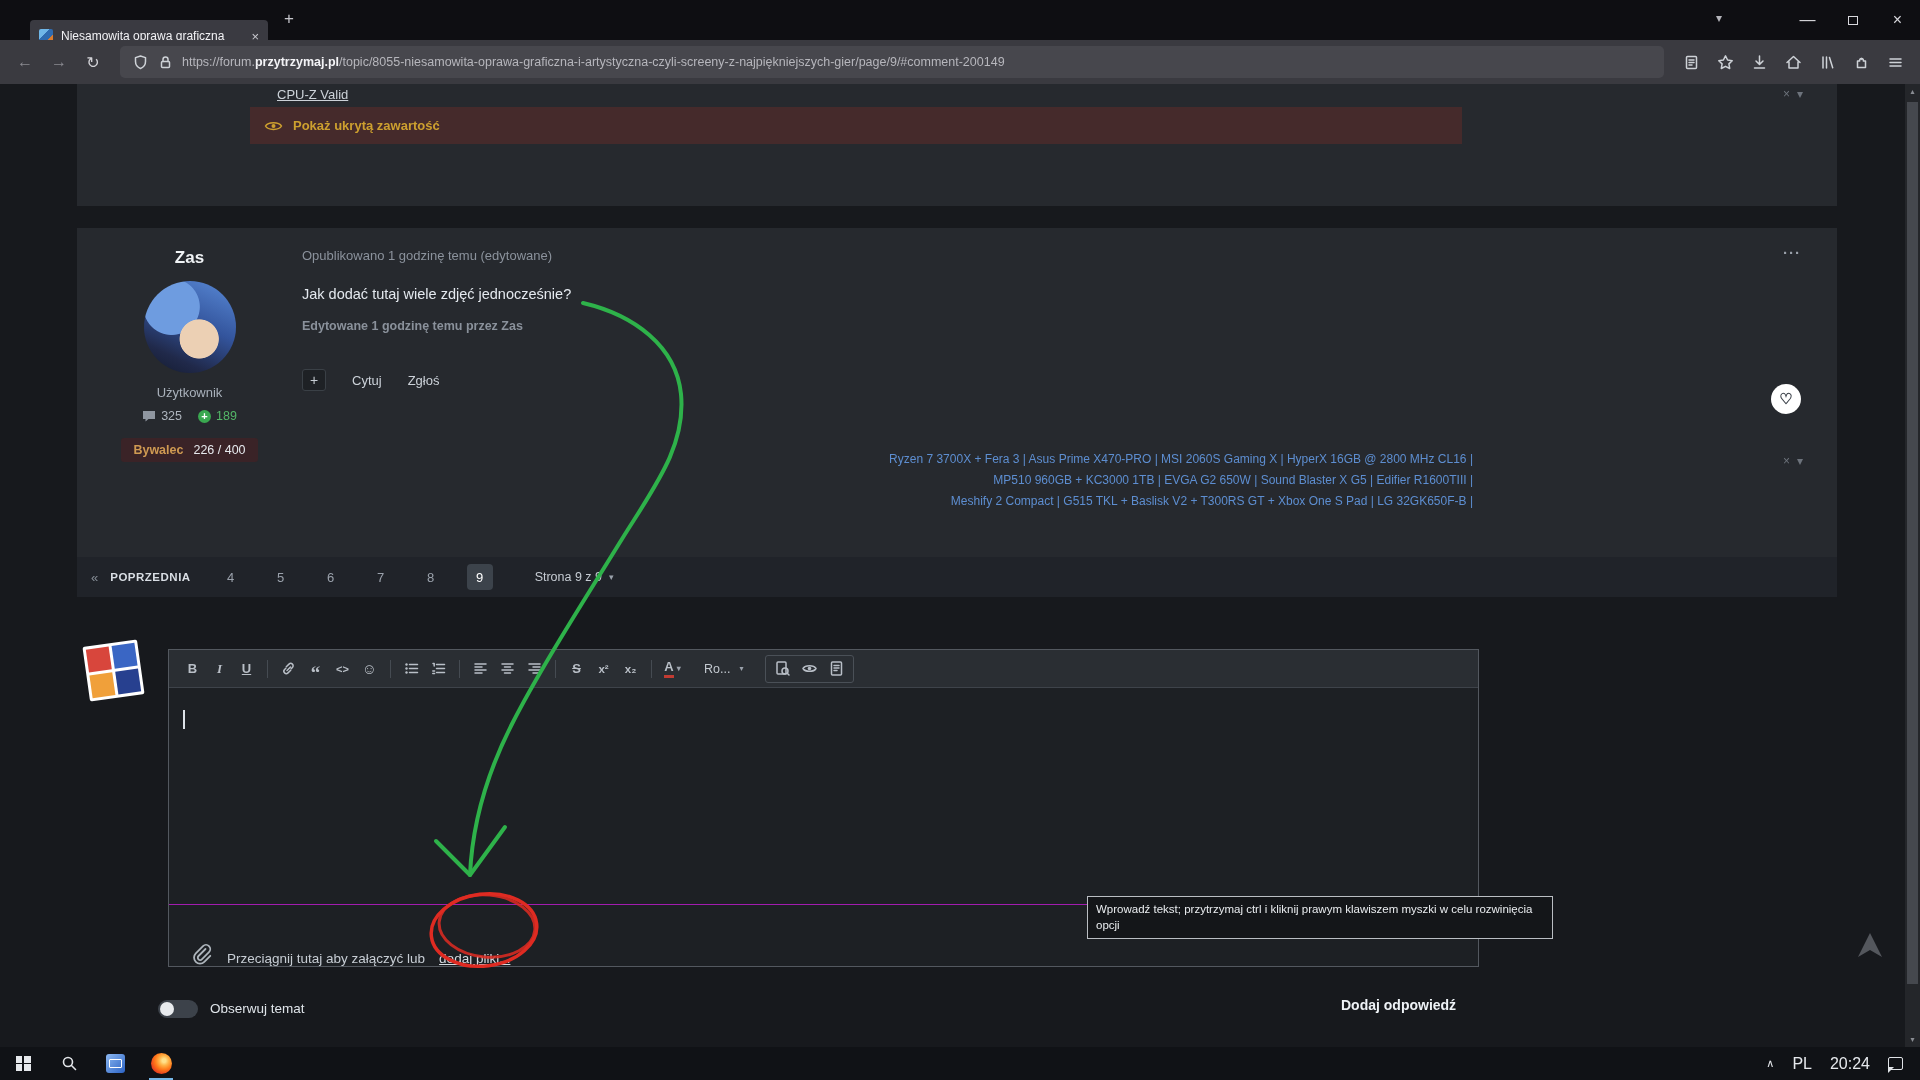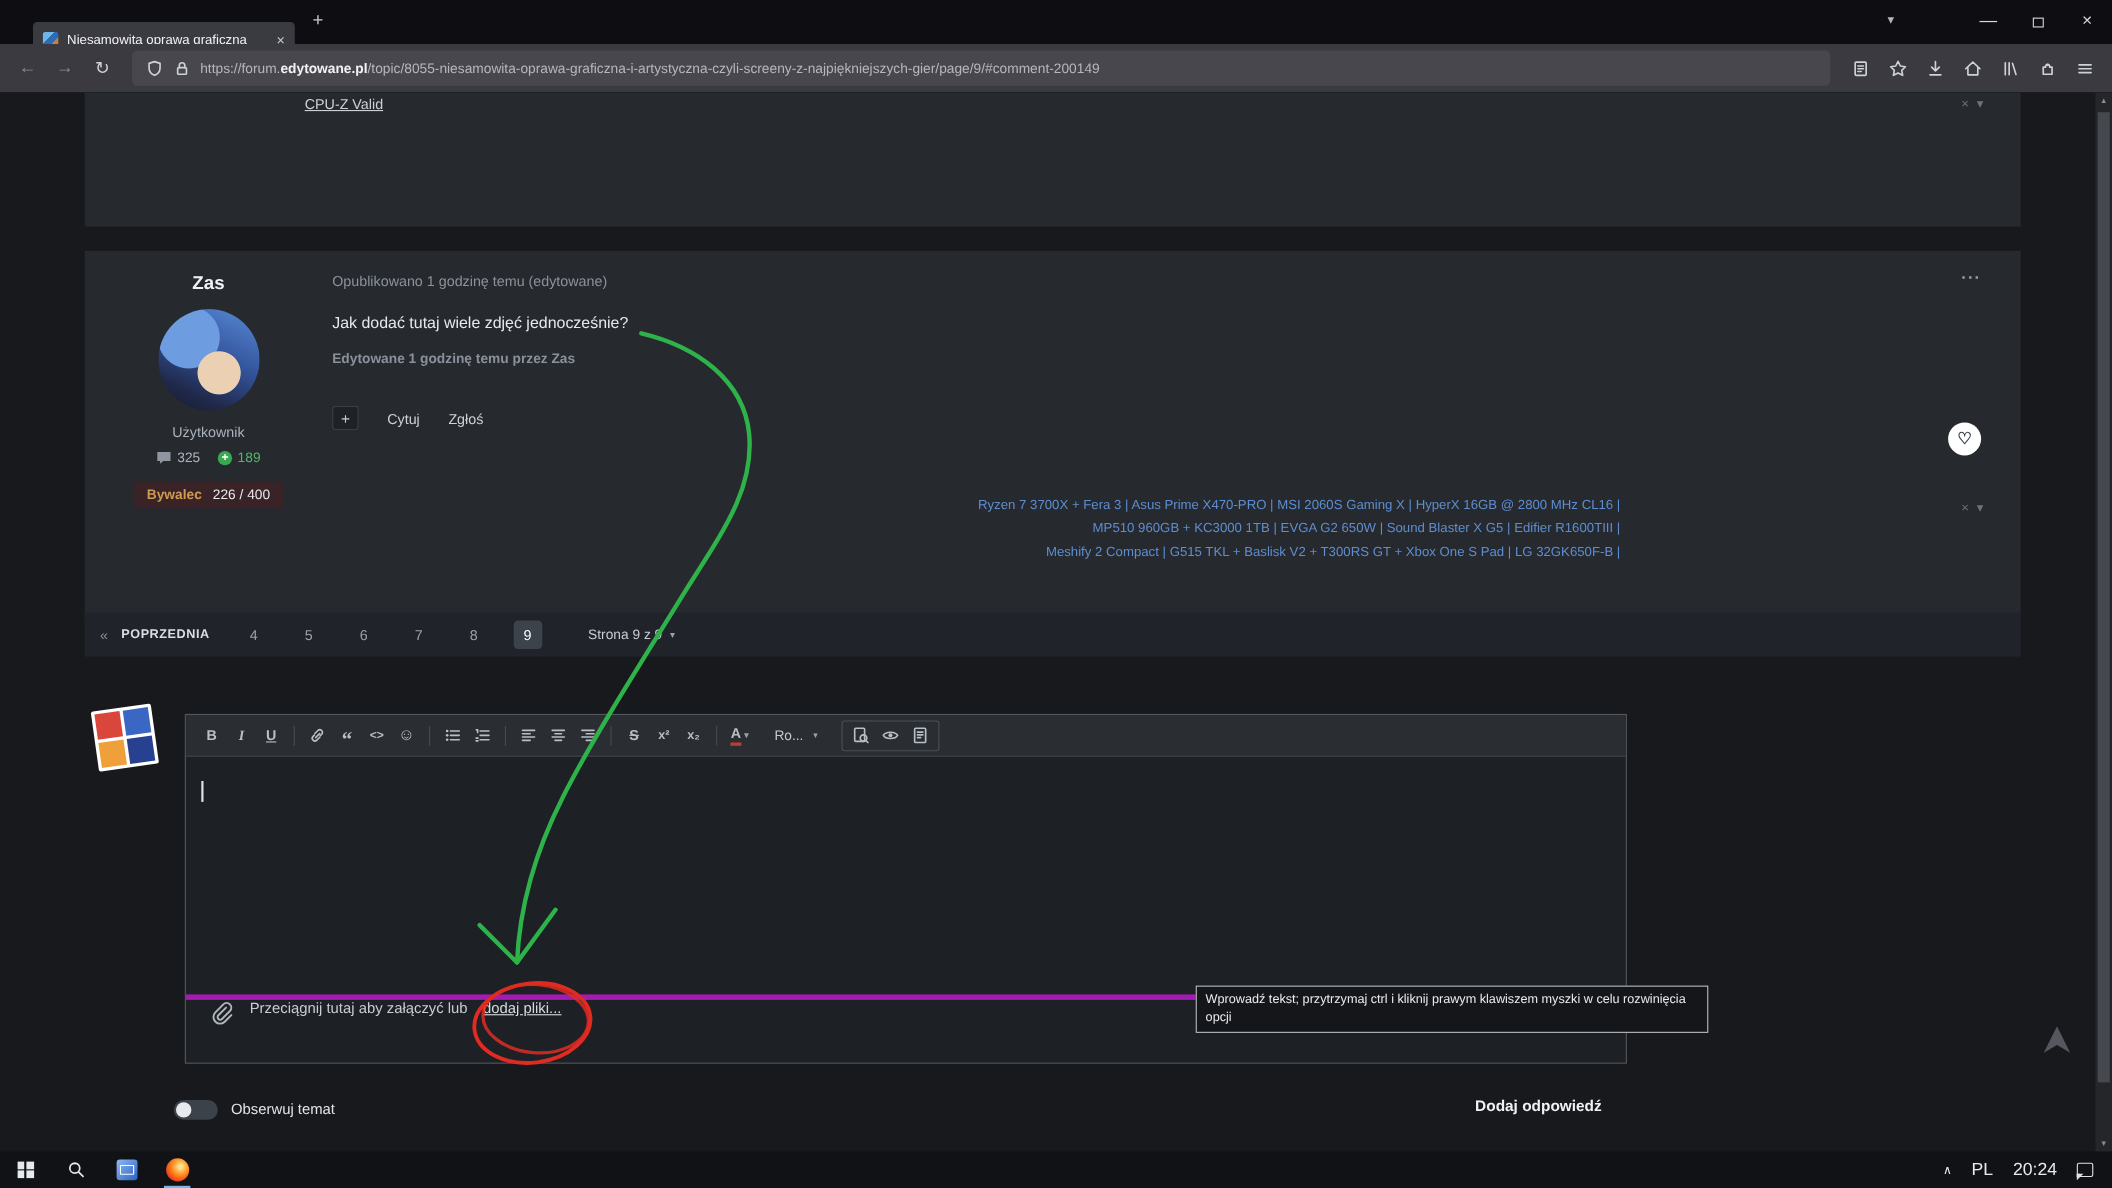--- a/index.html
+++ b/index.html
@@ -107,21 +107,21 @@
   .ticon{width:17px;height:17px}
   .ticon *{stroke:#b9bfc7;stroke-width:1.5;fill:none;stroke-linecap:round;stroke-linejoin:round}
   .ticon .fl{fill:#b9bfc7;stroke:none}
   .colorA{position:relative;color:#b9bfc7}
   .colorA u{text-decoration:none;border-bottom:3px solid #c23b32;padding-bottom:1px}
   .mini-c{font-size:8px;color:#9aa1ab;margin-left:3px}
   .fontdd{margin-left:18px;display:flex;align-items:center;gap:6px;color:#c3c9d0;font-size:12.5px;font-weight:normal}
   .tgroup{margin-left:22px;border:1px solid #4a5057;border-radius:3px;height:28px;display:flex;align-items:center;padding:0 3px}
   .ed-content{flex:1;position:relative}
   .caret{position:absolute;left:14px;top:22px;width:2px;height:19px;background:#dde2e8}
-  .attachbar{height:62px;border-top:5px solid #a21caf;display:flex;align-items:flex-start;gap:14px;padding:0 20px;flex:0 0 auto}
+  .attachbar{height:62px;border-top:1px solid #a21caf;display:flex;align-items:flex-end;gap:14px;padding:0 20px;flex:0 0 auto}
   .clip{width:24px;height:24px}
   .clip path{stroke:#aeb5bc;stroke-width:1.8;fill:none;stroke-linecap:round}
   .attach-t{font-size:13.5px;color:#c7cdd4}
   .attach-l{font-size:13.5px;color:#d6dbe1;text-decoration:underline}
 
   .tooltip{position:absolute;left:1087px;top:812px;width:466px;background:#141619;border:1px solid #babec3;
            color:#e9ecef;font-size:11.5px;line-height:1.35;padding:5px 8px;z-index:40}
 
   .toggle{position:absolute;left:158px;top:916px;width:40px;height:18px;background:#3c424a;border-radius:10px}
   .knob{position:absolute;left:2px;top:2px;width:14px;height:14px;border-radius:50%;background:#e8ebee}
@@ -179,21 +179,21 @@
     <span class="navbtn dim">→</span>
     <span class="navbtn">↻</span>
     <div class="urlbar">
       <svg class="icon16" viewBox="0 0 17 17">
           <path d="M8.5 2l5 1.6v4c0 3.4-2 5.8-5 6.9-3-1.1-5-3.5-5-6.9v-4z"></path>
         </svg>
       <svg class="icon16" viewBox="0 0 17 17">
           <rect x="4.5" y="7.5" width="8" height="6" rx="1"></rect>
           <path d="M6 7.5V5.5a2.5 2.5 0 0 1 5 0v2"></path>
         </svg>
-      <span class="urltext"><span>https://forum.</span><b>edytowane.pl</b><span>/topic/8055-niesamowita-oprawa-graficzna-i-artystyczna-czyli-screeny-z-najpiękniejszych-gier/page/9/#comment-200149</span></span>
+      <span class="urltext"><span>https://forum.</span><b>przytrzymaj.pl</b><span>/topic/8055-niesamowita-oprawa-graficzna-i-artystyczna-czyli-screeny-z-najpiękniejszych-gier/page/9/#comment-200149</span></span>
     </div>
     <span class="navbtn">
         <svg class="icon16" viewBox="0 0 17 17">
           <rect x="3.5" y="2.5" width="10" height="12" rx="1"></rect>
           <path d="M6 6h5M6 8.5h5M6 11h3"></path>
         </svg>
       </span>
     <span class="navbtn">
         <svg class="icon16" viewBox="0 0 17 17">
           <path d="M8.5 1.8l2.1 4.2 4.6.7-3.3 3.2.8 4.6-4.2-2.2-4.2 2.2.8-4.6L1.8 6.7l4.6-.7z"></path>
@@ -227,20 +227,27 @@
       </span>
   </div>
 
   <div class="viewport">
 
     <div class="panel panel-top">
       <a class="cpuz">CPU-Z Valid</a>
       <div class="muted-x" style="top:3px">
         <span>×</span>
         <span>▾</span>
+      </div>
+      <div class="spoiler">
+        <svg class="eye-ic" viewBox="0 0 19 14">
+            <path d="M1.5 7c2.5-4.5 13.5-4.5 16 0-2.5 4.5-13.5 4.5-16 0z"></path>
+            <circle class="pupil" cx="9.5" cy="7" r="2"></circle>
+          </svg>
+        <span class="t">Pokaż ukrytą zawartość</span>
       </div>
     </div>
 
     <div class="panel post">
       <div class="authcol">
         <span class="authname">Zas</span>
         <span class="avatar"></span>
         <span class="group">Użytkownik</span>
         <div class="stats">
           <span class="stat">

